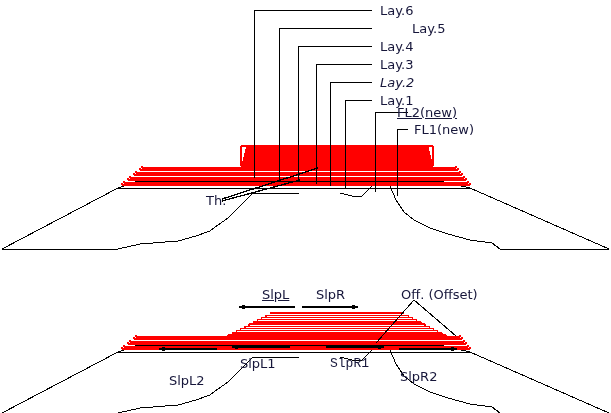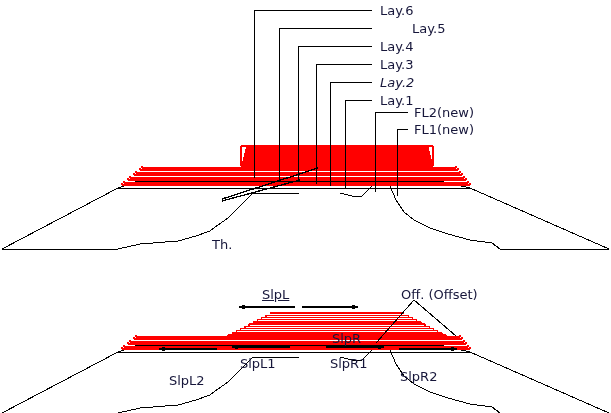--- a/index.html
+++ b/index.html
@@ -151,23 +151,23 @@
       <polygon points="457,349 451,346.4 451,351.6" fill="#000000"></polygon>
       <line x1="414" y1="300" x2="376" y2="343" stroke="#000000" stroke-width="1"></line>
       <line x1="414" y1="300" x2="456" y2="336" stroke="#000000" stroke-width="1"></line>
     </svg>
 <div class="lbl" style="left: 380px; top: 4px;">Lay.6</div>
     <div class="lbl" style="left: 380px; top: 22px; margin-left: 32px;">Lay.5</div>
     <div class="lbl" style="left: 380px; top: 40px;">Lay.4</div>
     <div class="lbl" style="left: 380px; top: 58px;">Lay.3</div>
     <div class="lbl" style="left: 380px; top: 76px; font-style: italic;">Lay.2</div>
     <div class="lbl" style="left: 380px; top: 94px;">Lay.1</div>
-    <div class="lbl" style="left: 414px; top: 106px;">FL2(new)</div>
+    <div class="lbl" style="left: 397px; top: 106px; text-decoration: underline;">FL2(new)</div>
     <div class="lbl" style="left: 414px; top: 123px;">FL1(new)</div>
-    <div class="lbl" style="left: 212px; top: 194px; margin-top: 44px;">Th.</div>
+    <div class="lbl" style="left: 206px; top: 194px;">Th.</div>
     <div class="lbl" style="left: 262px; top: 288px; text-decoration: underline;">SlpL</div>
-    <div class="lbl" style="left: 332px; top: 288px; margin-top: 44px;">SlpR</div>
+    <div class="lbl" style="left: 316px; top: 288px;">SlpR</div>
     <div class="lbl" style="left: 169px; top: 374px; text-align: right;">SlpL2</div>
     <div class="lbl" style="left: 240px; top: 357px;">SlpL1</div>
-    <div class="lbl" style="left: 330px; top: 357px;">SlpR1</div>
+    <div class="lbl" style="left: 330px; top: 357px; font-family: Liberation Mono, monospace;">SlpR1</div>
     <div class="lbl" style="left: 400px; top: 358px; margin-top: 12px;">SlpR2</div>
     <div class="lbl" style="left: 401px; top: 288px;">Off. (Offset)</div>
   </div>
 
 </body></html>

